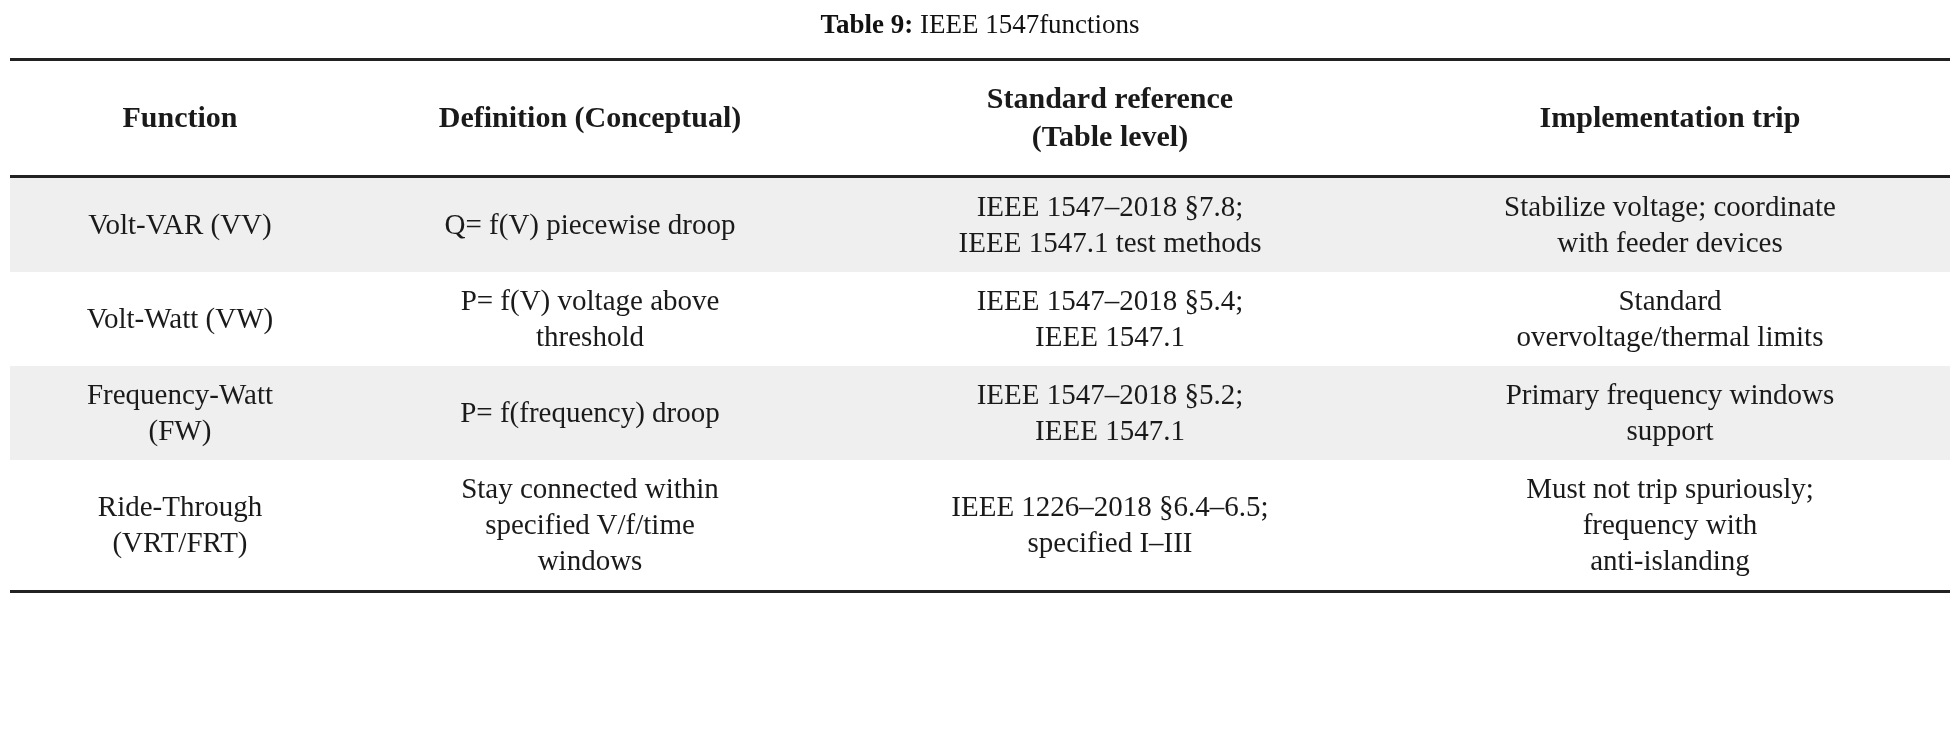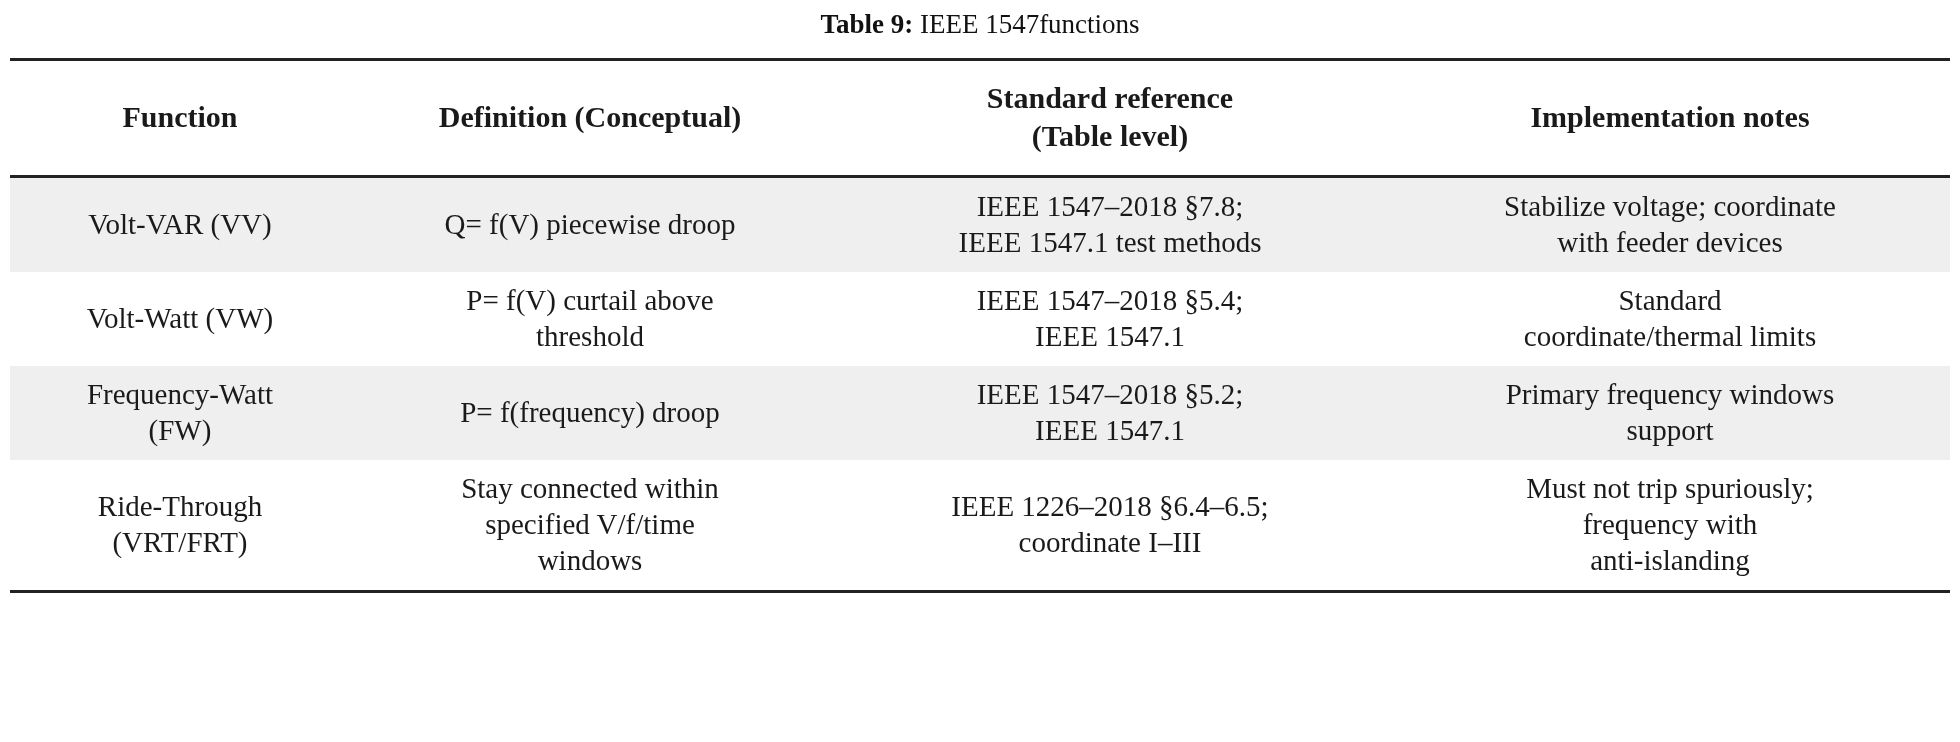--- a/index.html
+++ b/index.html
@@ -102,21 +102,21 @@
           </div>
         </th>
         <th>
           <div class="cell-lines">
             <span>Standard reference</span>
             <span>(Table level)</span>
           </div>
         </th>
         <th>
           <div class="cell-lines">
-            <span>Implementation notes</span>
+            <span>Implementation trip</span>
           </div>
         </th>
       </tr>
     </thead>
     <tbody>
 
       <tr class="shaded">
         <td>
           <div class="cell-lines">
             <span>Volt-VAR (VV)</span>
@@ -142,34 +142,34 @@
       </tr>
 
       <tr>
         <td>
           <div class="cell-lines">
             <span>Volt-Watt (VW)</span>
           </div>
         </td>
         <td>
           <div class="cell-lines">
-            <span>P= f(V) curtail above</span>
+            <span>P= f(V) voltage above</span>
             <span>threshold</span>
           </div>
         </td>
         <td>
           <div class="cell-lines">
             <span>IEEE 1547–2018 §5.4;</span>
             <span>IEEE 1547.1</span>
           </div>
         </td>
         <td>
           <div class="cell-lines">
             <span>Standard</span>
-            <span>coordinate/thermal limits</span>
+            <span>overvoltage/thermal limits</span>
           </div>
         </td>
       </tr>
 
       <tr class="shaded">
         <td>
           <div class="cell-lines">
             <span>Frequency-Watt</span>
             <span>(FW)</span>
           </div>
@@ -203,21 +203,21 @@
         <td>
           <div class="cell-lines">
             <span>Stay connected within</span>
             <span>specified V/f/time</span>
             <span>windows</span>
           </div>
         </td>
         <td>
           <div class="cell-lines">
             <span>IEEE 1226–2018 §6.4–6.5;</span>
-            <span>coordinate I–III</span>
+            <span>specified I–III</span>
           </div>
         </td>
         <td>
           <div class="cell-lines">
             <span>Must not trip spuriously;</span>
             <span>frequency with</span>
             <span>anti-islanding</span>
           </div>
         </td>
       </tr>

